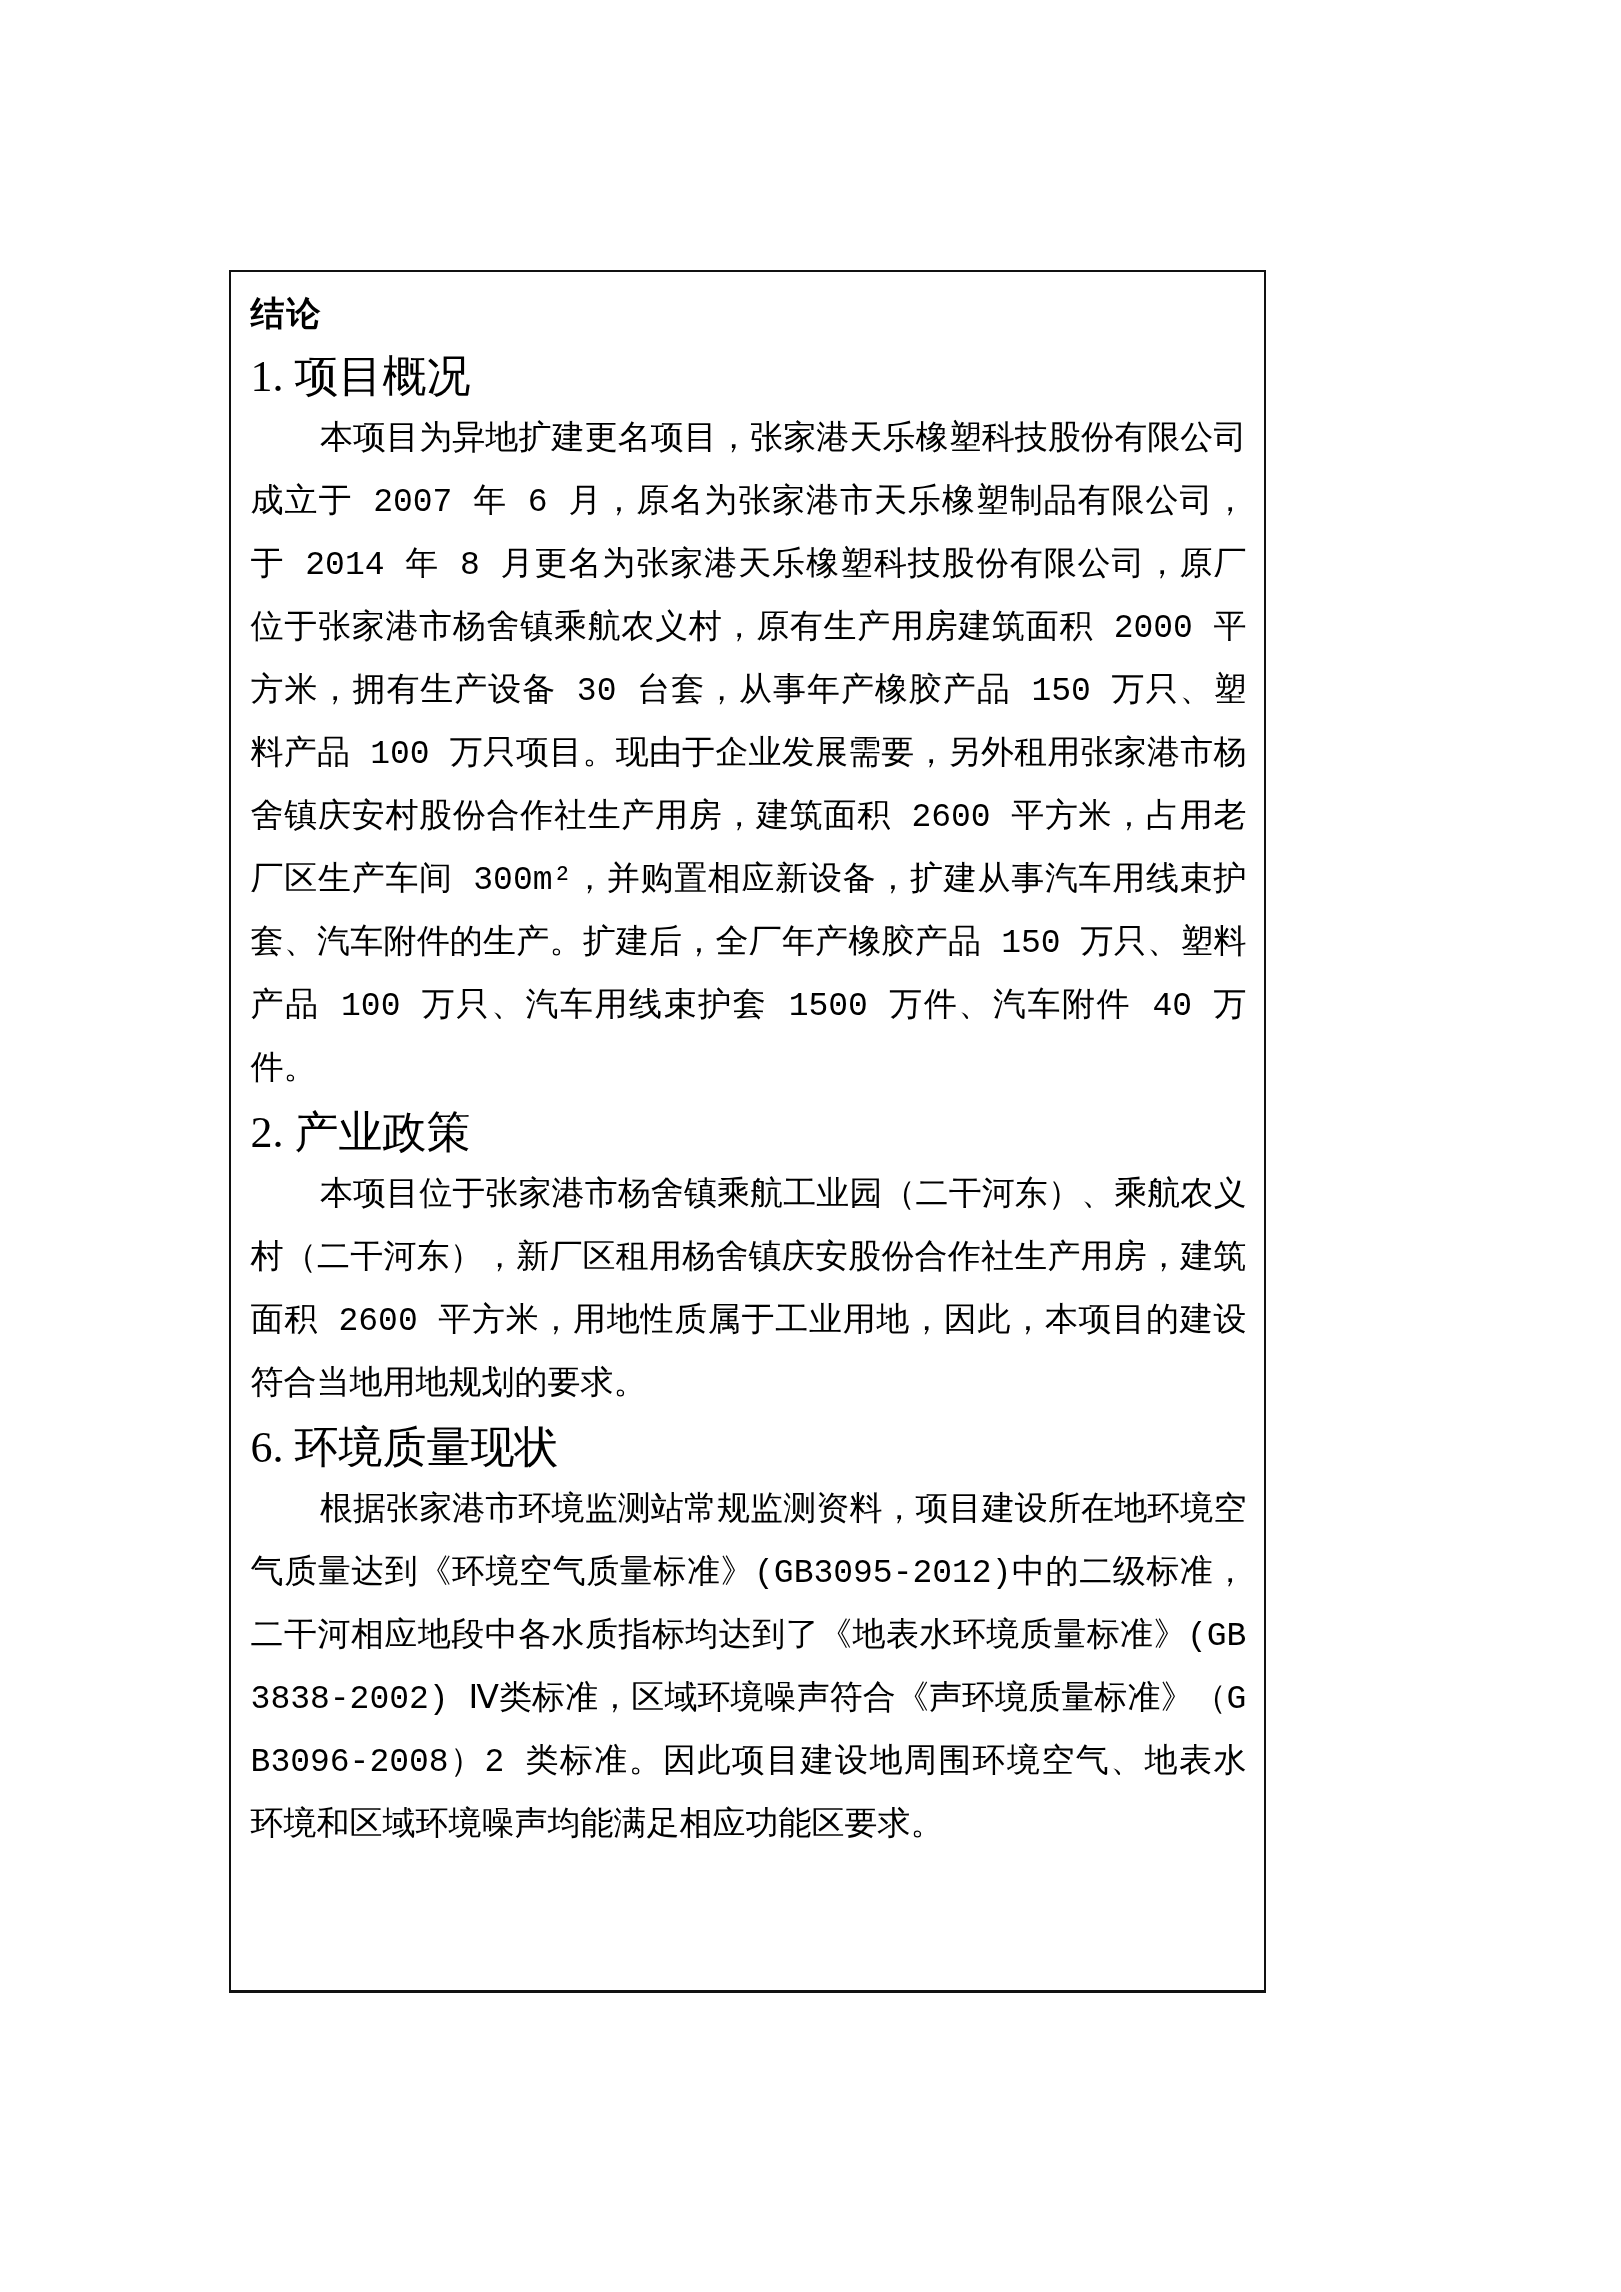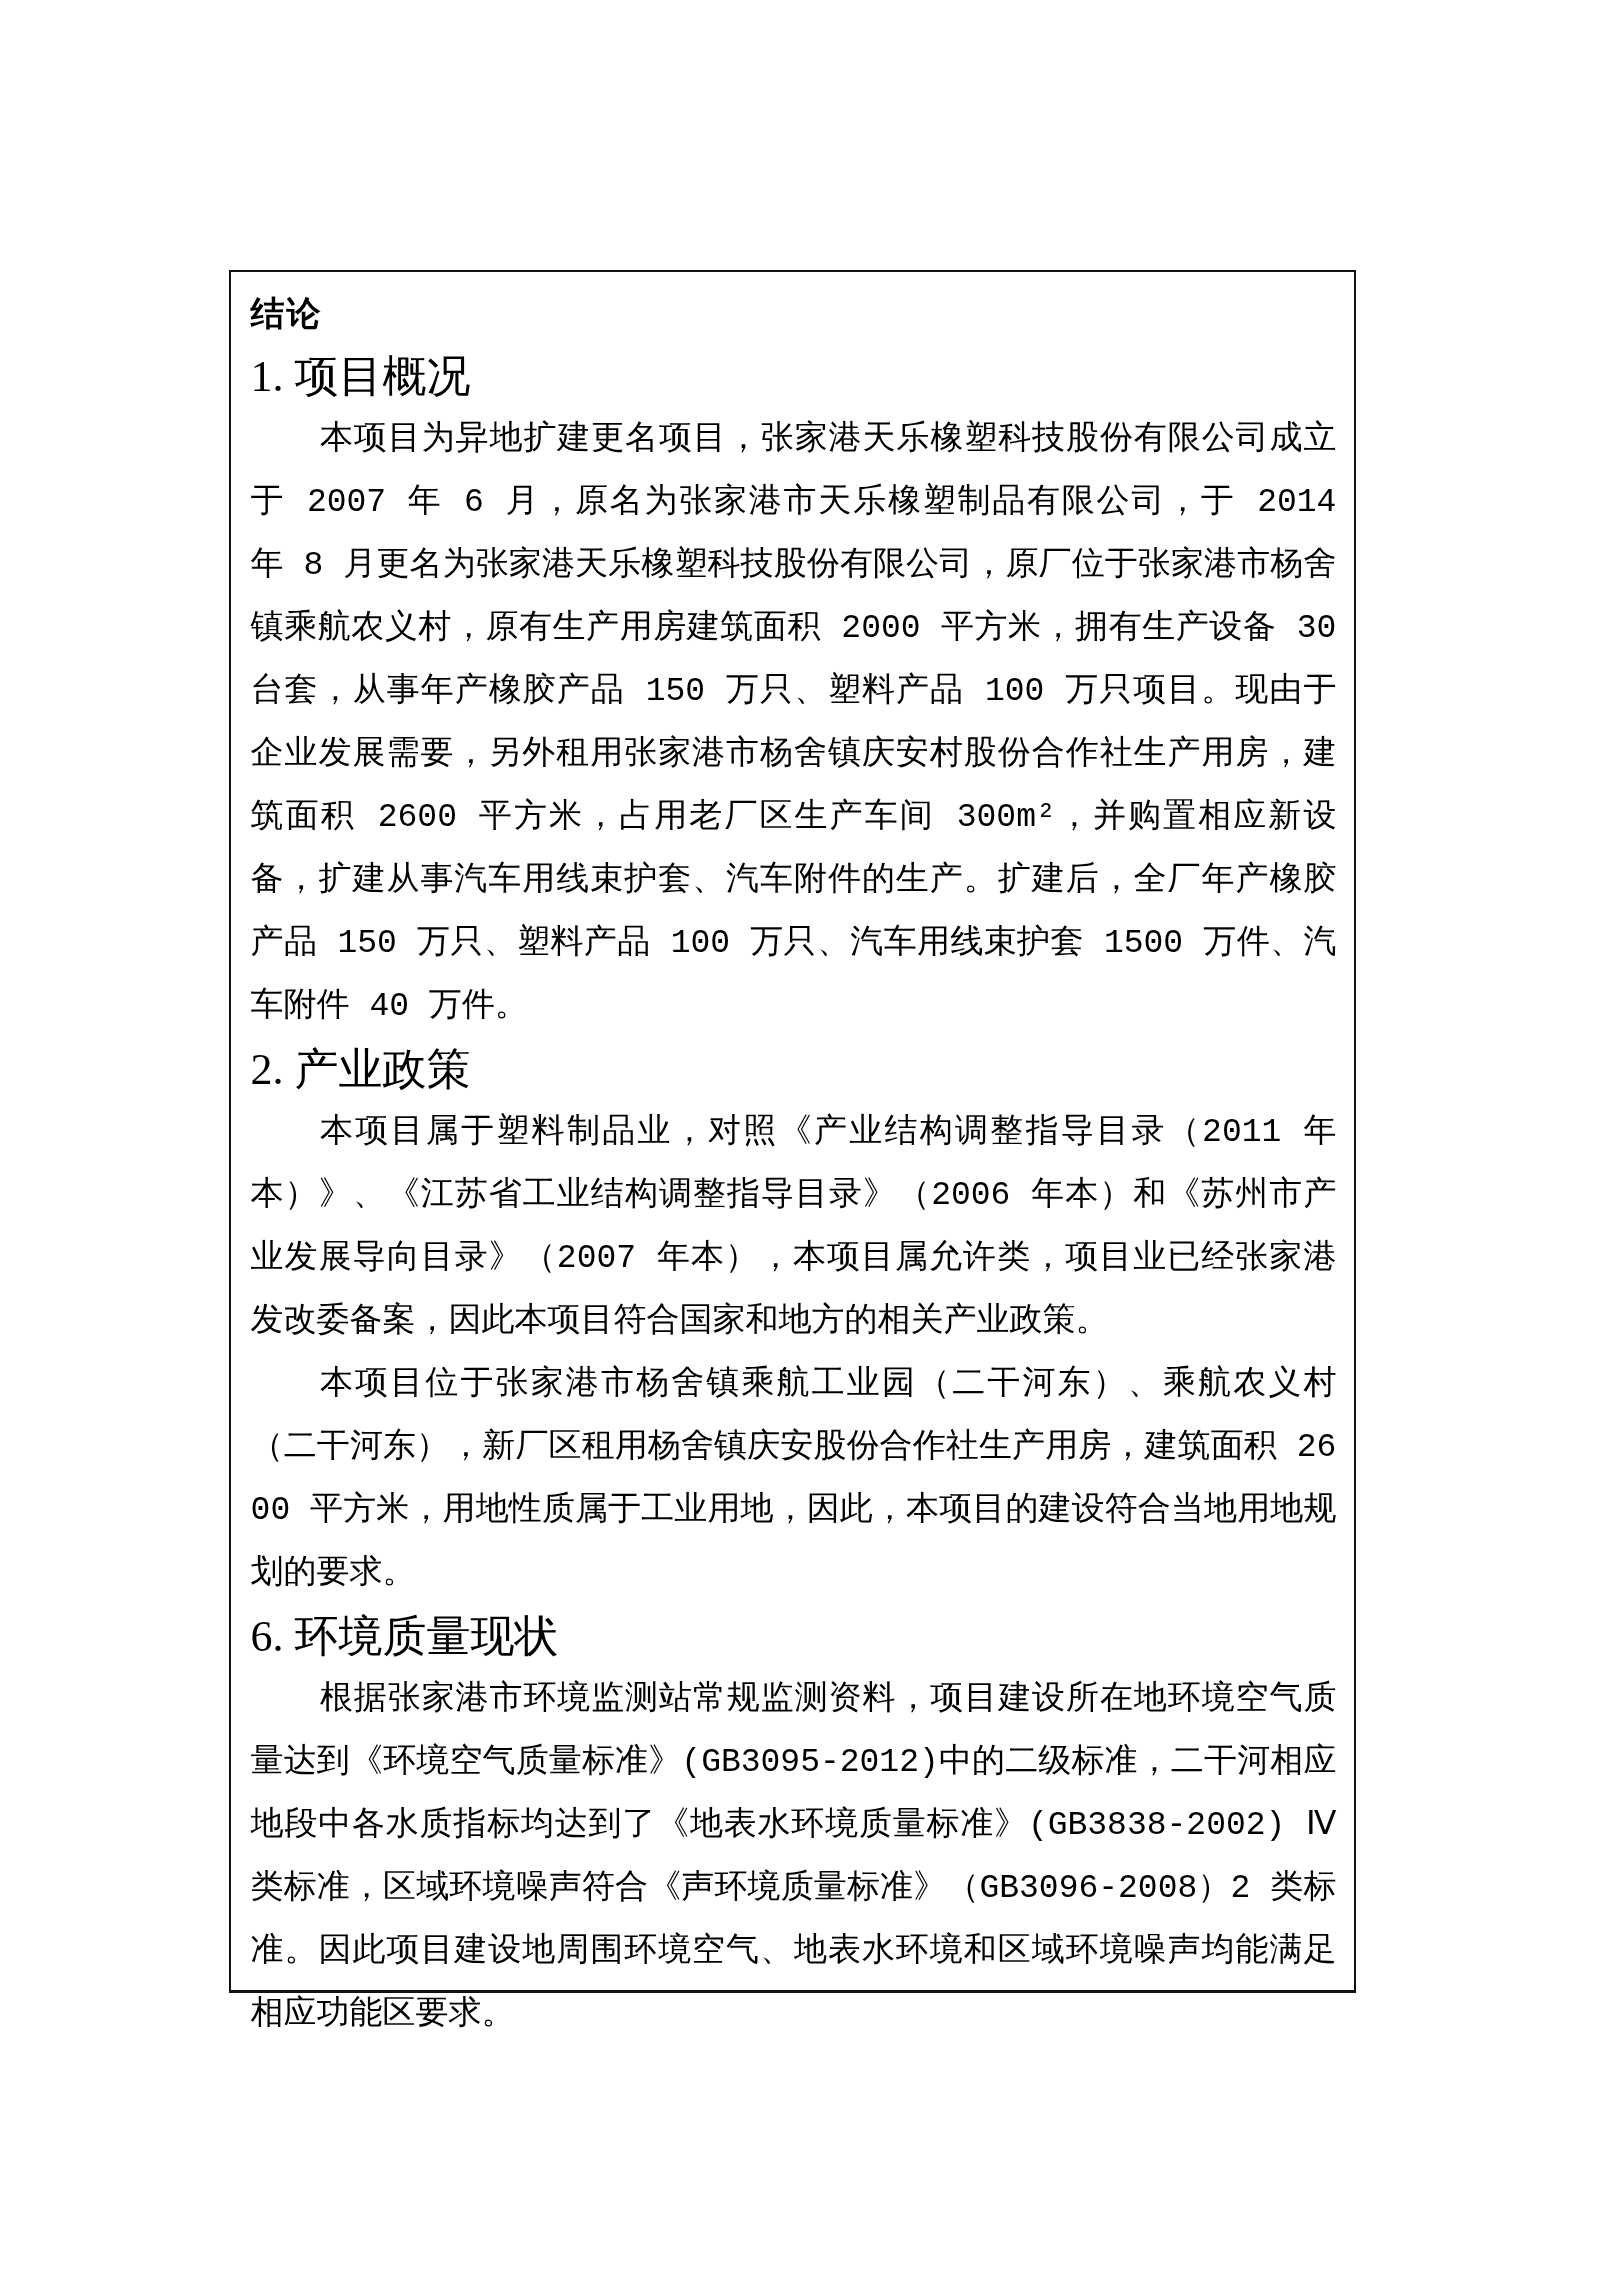--- a/index.html
+++ b/index.html
@@ -10,21 +10,21 @@
     height: 2293px;
     background: #ffffff;
     font-family: "Liberation Serif", "DejaVu Serif", serif;
     color: #000000;
     overflow: hidden;
   }
   .doc-box {
     position: absolute;
     left: 229px;
     top: 270px;
-    width: 1127px;
+    width: 1037px;
     height: 1723px;
     border: 2px solid #111111;
     border-bottom-width: 3.9px;
     padding: 9.8px 17.6px 0 19.6px;
     background: #ffffff;
   }
   .doc-title {
     font-size: 34px;
     font-weight: bold;
     line-height: 63px;
@@ -59,21 +59,20 @@
 <div class="page">
 
   <div class="doc-box">
 
     <div class="doc-title">结论</div>
 
     <div class="sec-heading">1. 项目概况</div>
     <p class="para">本项目为异地扩建更名项目，张家港天乐橡塑科技股份有限公司成立于 2007 年 6 月，原名为张家港市天乐橡塑制品有限公司，于 2014 年 8 月更名为张家港天乐橡塑科技股份有限公司，原厂位于张家港市杨舍镇乘航农义村，原有生产用房建筑面积 2000 平方米，拥有生产设备 30 台套，从事年产橡胶产品 150 万只、塑料产品 100 万只项目。现由于企业发展需要，另外租用张家港市杨舍镇庆安村股份合作社生产用房，建筑面积 2600 平方米，占用老厂区生产车间 300m²，并购置相应新设备，扩建从事汽车用线束护套、汽车附件的生产。扩建后，全厂年产橡胶产品 150 万只、塑料产品 100 万只、汽车用线束护套 1500 万件、汽车附件 40 万件。</p>
 
     <div class="sec-heading">2. 产业政策</div>
-    <p class="para">本项目属于塑料制品业，对照《产业结构调整指导目录（2011 年本）》、《江苏省工业结构调整指导目录》（2006 年本）和《苏州市产业发展导向目录》（2007 年本），本项目属允许类，项目业已经张家港发改委备案，因此本项目符合国家和地方的相关产业政策。</p>
 
     <p class="para">本项目位于张家港市杨舍镇乘航工业园（二干河东）、乘航农义村（二干河东），新厂区租用杨舍镇庆安股份合作社生产用房，建筑面积 2600 平方米，用地性质属于工业用地，因此，本项目的建设符合当地用地规划的要求。</p>
 
     <div class="sec-heading">6. 环境质量现状</div>
     <p class="para">根据张家港市环境监测站常规监测资料，项目建设所在地环境空气质量达到《环境空气质量标准》(GB3095-2012)中的二级标准，二干河相应地段中各水质指标均达到了《地表水环境质量标准》(GB3838-2002) Ⅳ类标准，区域环境噪声符合《声环境质量标准》（GB3096-2008）2 类标准。因此项目建设地周围环境空气、地表水环境和区域环境噪声均能满足相应功能区要求。</p>
 
   </div>
 
 
 </div>

